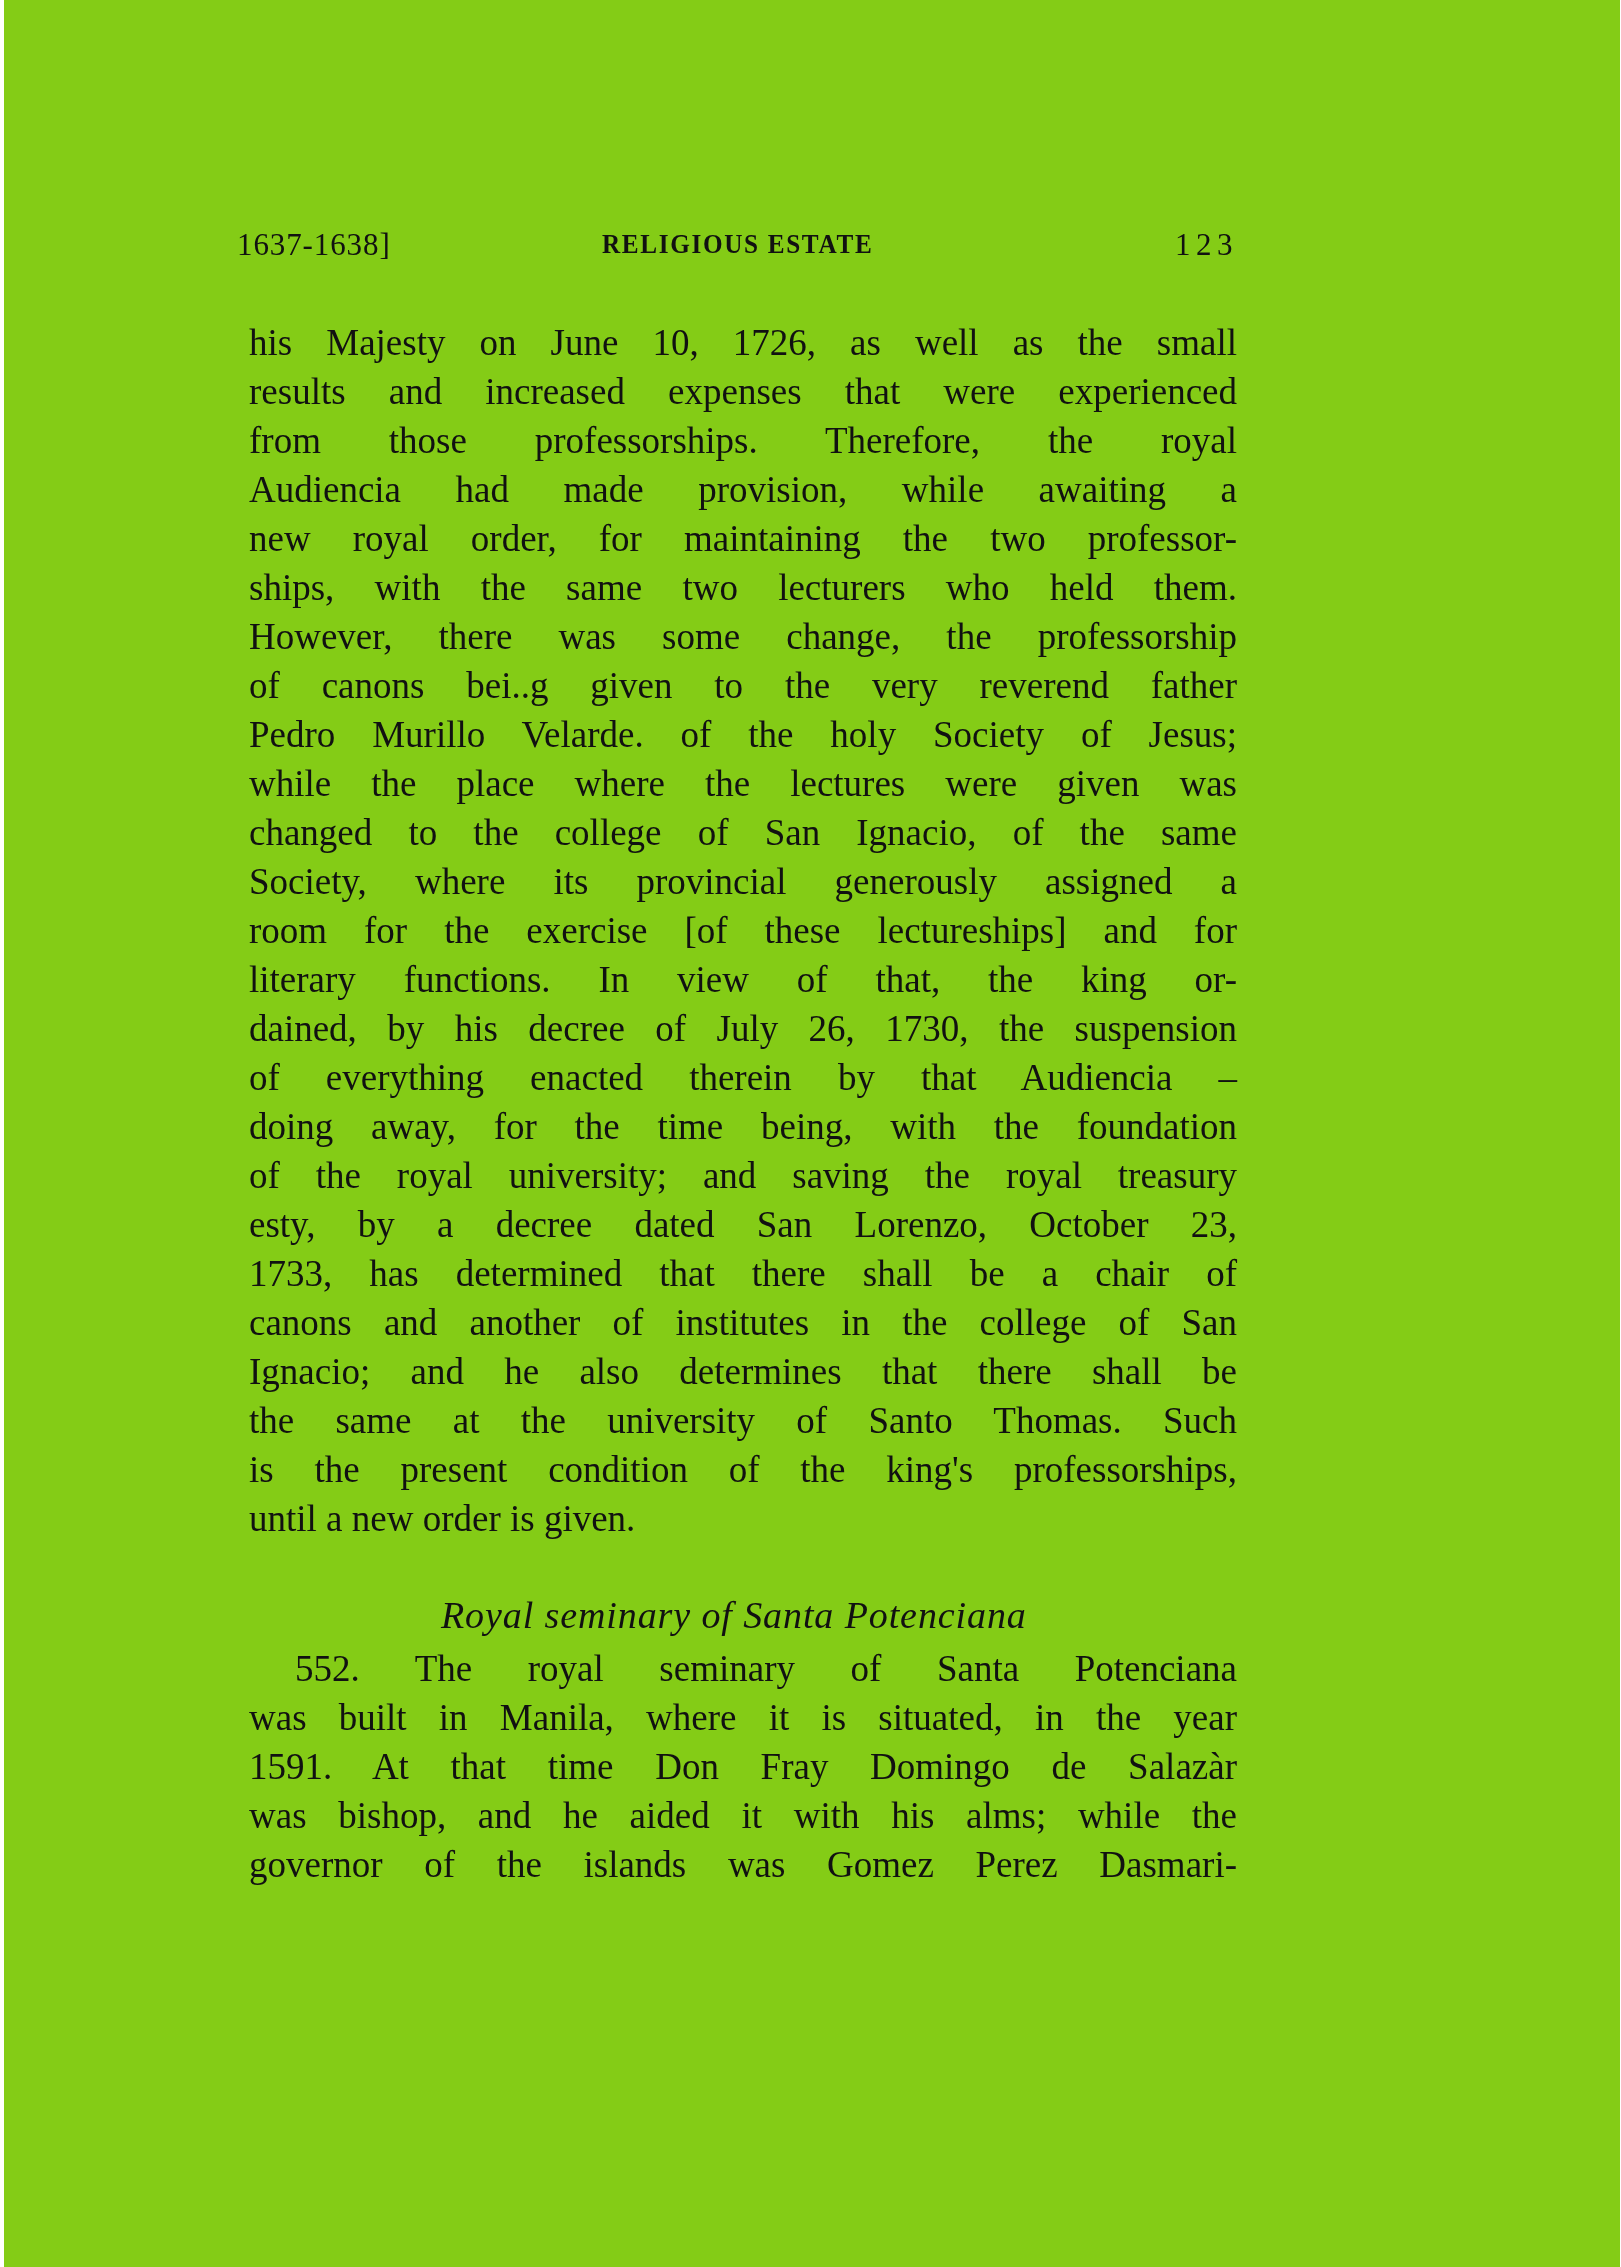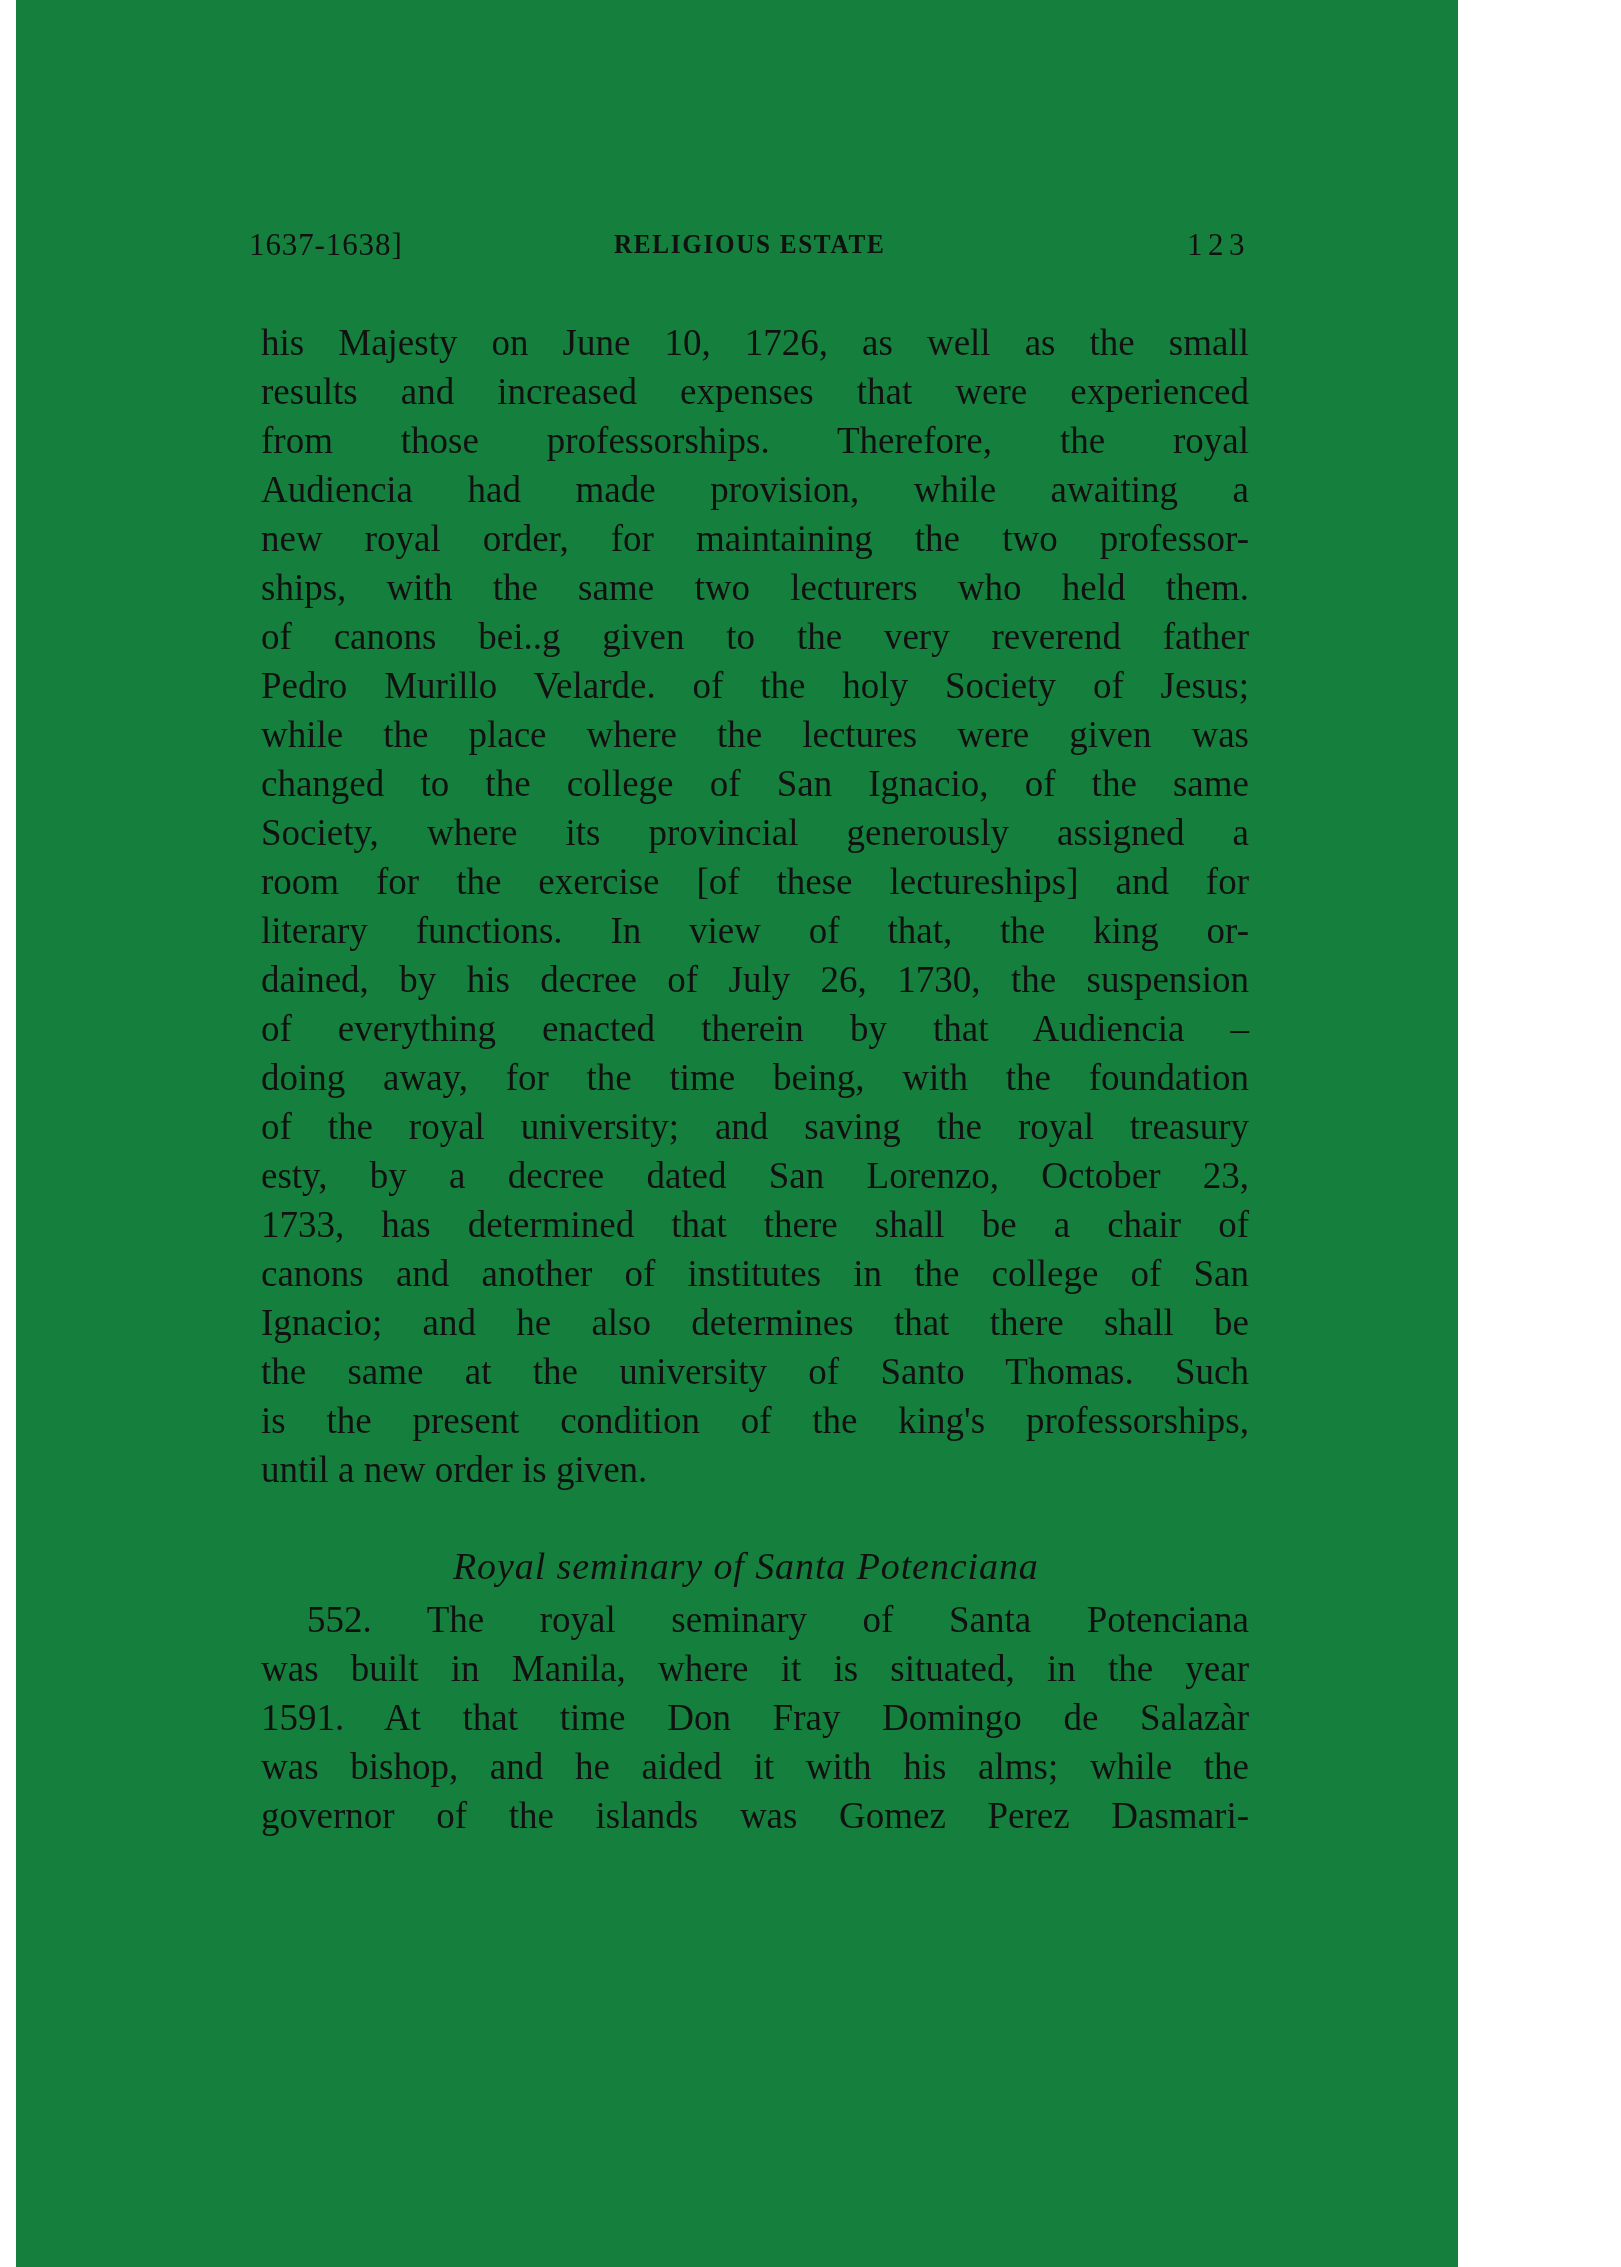--- a/index.html
+++ b/index.html
@@ -1,17 +1,17 @@
 <!DOCTYPE html>
 <html style="font-size:14.6px"><head>
 <meta charset="utf-8">
 <style>
   html, body { margin: 0; padding: 0; background: #ffffff; }
   body { width: 1622px; height: 2268px; position: relative; overflow: hidden; }
-  .page { position: absolute; left: 16px; top: 0; width: 1442px; height: 2268px; background: #15803d; color: #111; }
+  .page { position: absolute; left: 4px; top: 0; width: 1616px; height: 2268px; background: #84cc16; color: #111; }
   .running-head { position: absolute; top: 227px; left: 233px; width: 1001px; height: 46px;
     font-family: "Liberation Serif", serif; color: #111; }
   .rh-left { position: absolute; left: 0; top: 0; font-size: 31px; letter-spacing: 0.9px; }
   .rh-center { position: absolute; left: 365px; top: 1.8px; font-size: 27.4px; letter-spacing: 1.8px; font-weight: bold; transform: scaleX(0.92); transform-origin: left; }
   .rh-right { position: absolute; right: 0; top: 0; font-size: 31px; letter-spacing: 5.5px; }
   .body-text { position: absolute; left: 245px; top: 318px; width: 988px;
     font-family: "Liberation Serif", serif; font-size: 37px; line-height: 49px; color: #111; }
   .line { display: block; white-space: nowrap; text-align: justify; text-align-last: justify; height: 49px; }
   .line.last { text-align-last: left; }
   .section-heading { display: block; text-align: center; font-style: italic; font-size: 38px;
@@ -29,20 +29,21 @@
   </div>
 
   <div class="body-text">
     <div>
       <span class="line" style="white-space: nowrap; text-align: left;"><span style="white-space: nowrap;">his Majesty on June 10, 1726, as well as the small</span></span>
       <span class="line" style="white-space: nowrap; text-align: left;"><span style="white-space: nowrap;">results and increased expenses that were experienced</span></span>
       <span class="line" style="white-space: nowrap; text-align: left;"><span style="white-space: nowrap;">from those professorships. Therefore, the royal</span></span>
       <span class="line" style="white-space: nowrap; text-align: left;"><span style="white-space: nowrap;">Audiencia had made provision, while awaiting a</span></span>
       <span class="line" style="white-space: nowrap; text-align: left;"><span style="white-space: nowrap;">new royal order, for maintaining the two professor-</span></span>
       <span class="line" style="white-space: nowrap; text-align: left;"><span style="white-space: nowrap;">ships, with the same two lecturers who held them.</span></span>
+      <span class="line" style="white-space: nowrap; text-align: left;"><span style="white-space: nowrap;">However, there was some change, the professorship</span></span>
       <span class="line" style="white-space: nowrap; text-align: left;"><span style="white-space: nowrap;">of canons bei..g given to the very reverend father</span></span>
       <span class="line" style="white-space: nowrap; text-align: left;"><span style="white-space: nowrap;">Pedro Murillo Velarde. of the holy Society of Jesus;</span></span>
       <span class="line" style="white-space: nowrap; text-align: left;"><span style="white-space: nowrap;">while the place where the lectures were given was</span></span>
       <span class="line" style="white-space: nowrap; text-align: left;"><span style="white-space: nowrap;">changed to the college of San Ignacio, of the same</span></span>
       <span class="line" style="white-space: nowrap; text-align: right;"><span style="white-space: nowrap;">Society, where its provincial generously assigned a</span></span>
       <span class="line" style="white-space: nowrap; text-align: left;"><span style="white-space: nowrap;">room for the exercise [of these lectureships] and for</span></span>
       <span class="line" style="white-space: nowrap; text-align: left;"><span style="white-space: nowrap;">literary functions. In view of that, the king or-</span></span>
       <span class="line" style="white-space: nowrap; text-align: left;"><span style="white-space: nowrap;">dained, by his decree of July 26, 1730, the suspension</span></span>
       <span class="line" style="white-space: nowrap; text-align: left;"><span style="white-space: nowrap;">of everything enacted therein by that Audiencia –</span></span>
       <span class="line" style="white-space: nowrap; text-align: left;"><span style="white-space: nowrap;">doing away, for the time being, with the foundation</span></span>

